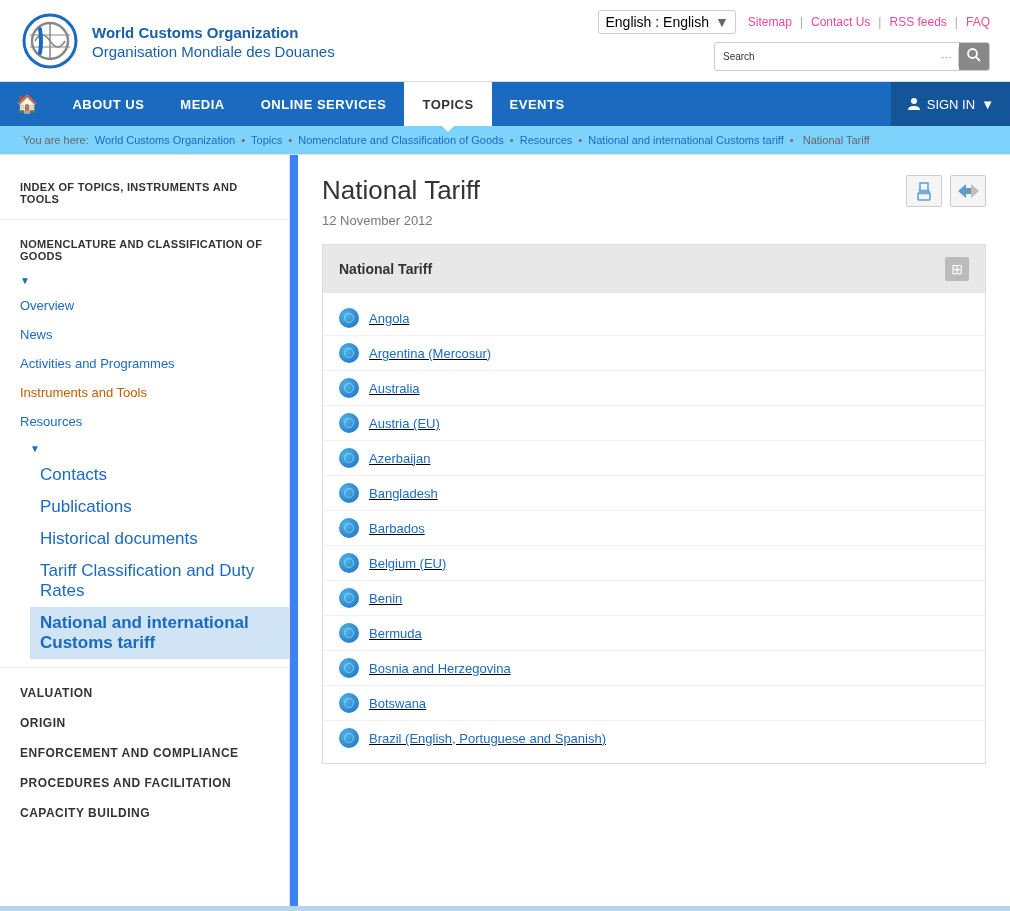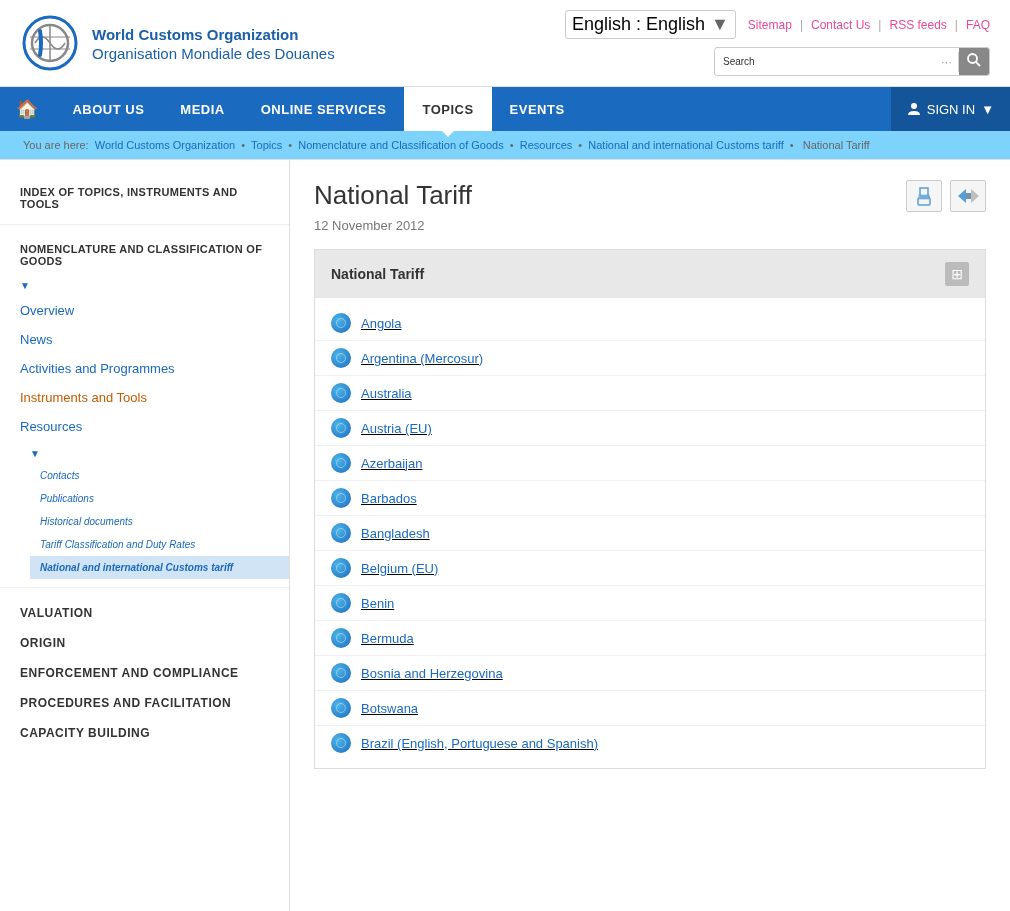--- a/index.html
+++ b/index.html
@@ -7,52 +7,52 @@
 
     
     .header { background: white; padding: 10px 20px; display: flex; align-items: center; justify-content: space-between; border-bottom: 1px solid #ddd; }
     .logo-area { display: flex; align-items: center; gap: 12px; }
     .org-name { color: #1a5fa8; font-size: 15px; font-weight: bold; line-height: 1.4; }
     .org-sub { color: #1a5fa8; font-size: 15px; }
     .header-right { display: flex; flex-direction: column; align-items: flex-end; gap: 8px; }
     .header-top-links { display: flex; align-items: center; gap: 8px; font-size: 12px; color: #555; }
     .header-top-links a { color: #ec4899; text-decoration: none; }
     .header-top-links span { color: #aaa; }
-    .lang-select { display: flex; align-items: center; border: 1px solid #ccc; border-radius: 3px; padding: 3px 6px; font-size: 18px; cursor: pointer; background: white; }
+    .lang-select { display: flex; align-items: center; border: 1px solid #ccc; border-radius: 3px; padding: 3px 6px; font-size: 14px; cursor: pointer; background: white; }
     .lang-select .dropdown-arrow { margin-left: 6px; color: #666; }
     .search-bar { display: flex; align-items: center; border: 1px solid #ccc; border-radius: 3px; }
     .search-bar input { border: none; outline: none; padding: 5px 8px; width: 220px; font-size: 10px; color: #999; }
     .search-dots { padding: 4px 6px; color: #888; font-size: 11px; border-right: 1px solid #ccc; }
     .search-btn { background: #888; border: none; padding: 5px 8px; cursor: pointer; color: white; border-radius: 0 2px 2px 0; }
 
     
     .nav-bar { background: #1a6abf; display: flex; align-items: stretch; height: 44px; }
     .nav-home { background: #1a6abf; border: none; padding: 0 16px; color: white; font-size: 18px; cursor: pointer; display: flex; align-items: center; }
     .nav-item { color: white; text-decoration: none; padding: 0 18px; display: flex; align-items: center; font-size: 13px; font-weight: bold; letter-spacing: 0.5px; cursor: pointer; border: none; background: none; }
     .nav-item.active { background: white; color: #333; position: relative; }
     .nav-item.active::after { content: ''; position: absolute; bottom: -6px; left: 50%; transform: translateX(-50%); border-left: 8px solid transparent; border-right: 8px solid transparent; border-top: 8px solid white; }
     .nav-signin { margin-left: auto; background: rgba(0,0,0,0.2); color: white; display: flex; align-items: center; padding: 0 16px; gap: 6px; font-size: 13px; cursor: pointer; }
 
     
     .breadcrumb { background: #7dd3fc; padding: 8px 20px; font-size: 11px; color: #666; border-bottom: 1px solid #e0e0e0; }
     .breadcrumb a { color: #1a6abf; text-decoration: none; }
     .breadcrumb span { color: #666; margin: 0 3px; }
 
     
-    .main-container { display: flex; background: #3b82f6; min-height: calc(911px - 160px); }
+    .main-container { display: flex; background: #3b82f6; min-height: calc(911px - 160px); gap: 8px; }
 
     
     .sidebar { width: 290px; min-width: 290px; background: white; padding: 16px 0; border-right: 1px solid #ddd; }
     .sidebar-section-title { font-size: 11px; font-weight: bold; color: #333; padding: 10px 20px 6px 20px; letter-spacing: 0.3px; }
     .sidebar-link { display: block; padding: 7px 20px; color: #1a6abf; text-decoration: none; font-size: 13px; cursor: pointer; }
     .sidebar-link.orange { color: #c55a00; }
     .sidebar-dropdown { padding: 4px 20px; }
     .dropdown-triangle { color: #1a6abf; font-size: 10px; }
     .sidebar-sub { padding-left: 30px; }
-    .sidebar-sub a { display: block; padding: 6px 20px 6px 10px; color: #1a6abf; text-decoration: none; font-size: 10px; font-style: italic; }
+    .sidebar-sub a { display: block; padding: 6px 20px 6px 10px; color: #1a6abf; text-decoration: none; font-size: 17px; }
     .sidebar-sub a.active-item { background: #d0e4f5; color: #1a6abf; font-weight: bold; }
     .sidebar-divider { margin: 8px 0; border-top: 1px solid #eee; }
     .sidebar-section-bold { font-size: 12px; font-weight: bold; color: #333; padding: 10px 20px 6px 20px; letter-spacing: 0.5px; cursor: pointer; }
 
     
     .content { flex: 1; padding: 20px 24px; background: white; margin: 0; }
     .content-header { display: flex; align-items: flex-start; justify-content: space-between; margin-bottom: 6px; }
     .page-title { font-size: 26px; font-weight: normal; color: #333; }
     .page-date { font-size: 13px; color: #777; margin-bottom: 16px; }
     .content-icons { display: flex; gap: 8px; }
@@ -229,28 +229,28 @@
           <div class="country-item">
     <div class="globe-icon"></div>
     <a href="#" class="country-link">Austria (EU)</a>
   </div>
           <div class="country-item">
     <div class="globe-icon"></div>
     <a href="#" class="country-link">Azerbaijan</a>
   </div>
           <div class="country-item">
     <div class="globe-icon"></div>
+    <a href="#" class="country-link">Bangladesh</a>
+  </div>
+          <div class="country-item">
+    <div class="globe-icon"></div>
     <a href="#" class="country-link">Barbados</a>
   </div>
           <div class="country-item">
     <div class="globe-icon"></div>
-    <a href="#" class="country-link">Bangladesh</a>
-  </div>
-          <div class="country-item">
-    <div class="globe-icon"></div>
     <a href="#" class="country-link">Belgium (EU)</a>
   </div>
           <div class="country-item">
     <div class="globe-icon"></div>
     <a href="#" class="country-link">Benin</a>
   </div>
           <div class="country-item">
     <div class="globe-icon"></div>
     <a href="#" class="country-link">Bermuda</a>
   </div>

